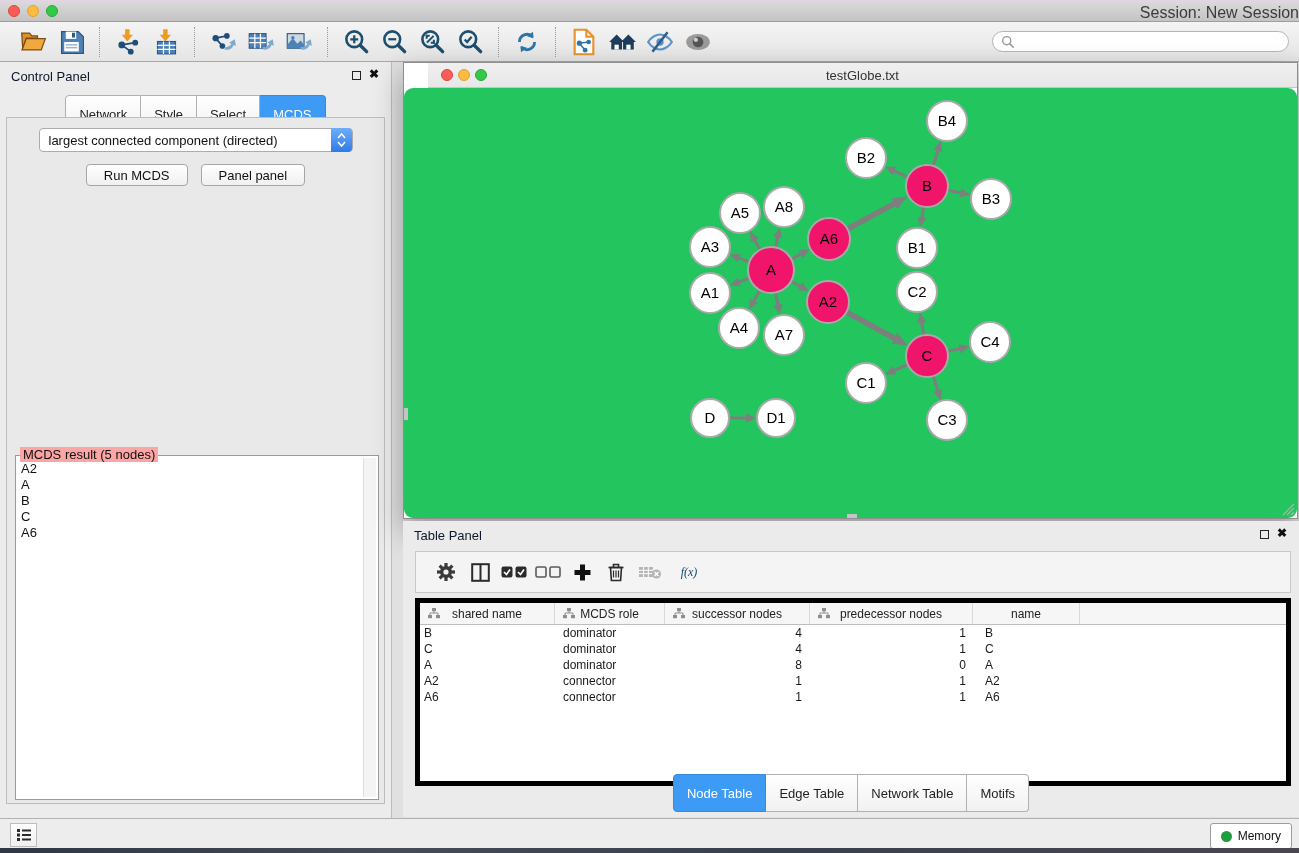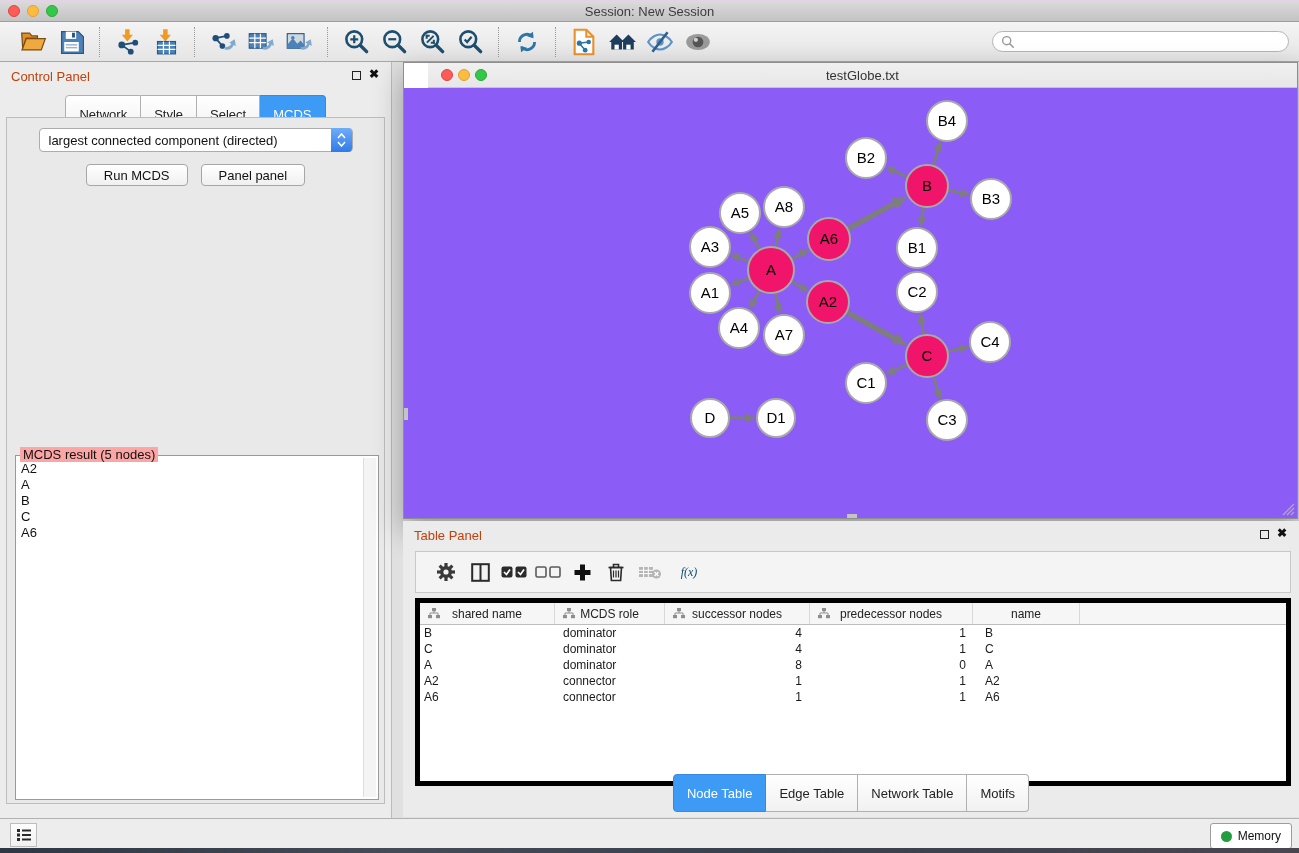--- a/index.html
+++ b/index.html
@@ -7,39 +7,39 @@
   body { position:relative; font-family:"Liberation Sans",sans-serif; background:#E0E0E0; overflow:hidden; -webkit-font-smoothing:antialiased; }
 
   
   .titlebar { position:absolute; left:0; top:0; width:1299px; height:22px;
     background:linear-gradient(#dcdcdc,#c3c3c3); border-bottom:1px solid #9e9e9e; }
   .titlebar .edge { position:absolute; top:0; left:0; right:0; height:2px; background:#e6d2e6; }
   .tl { position:absolute; width:12px; height:12px; border-radius:50%; top:5px; }
   .tl.red    { background:#fc5b57; border:1px solid #d94843; }
   .tl.yellow { background:#fdbc40; border:1px solid #dfa132; }
   .tl.green  { background:#34c84a; border:1px solid #2aa73c; }
-  .titlebar .title { position:absolute; left:0; right:0; top:4px; text-align:center;
-    font-size:13px; color:#3c3c3c; }
+  .titlebar .title { position:absolute; left:0; right:0; top:4px; text-align:right;
+    font-size:16px; color:#3c3c3c; }
 
   
   .toolbar { position:absolute; left:0; top:22px; width:1299px; height:40px;
     background:linear-gradient(#f4f4f4,#e5e5e5); border-bottom:1px solid #a8a8a8;
     display:flex; align-items:center; padding:0 10px 0 14px; }
   .tbtn { width:30px; height:30px; display:flex; align-items:center; justify-content:center; margin:0 4px; }
   .tsep { width:1px; height:30px; border-left:1px dotted #9a9a9a; margin:0 9px; }
   .searchbox { margin-left:auto; width:297px; height:21px; background:#fff;
     border:1px solid #b5b5b5; border-radius:11px; display:flex; align-items:center; padding:0 8px; }
   .searchbox input { border:none; outline:none; flex:1; font-size:12px; margin-left:5px;
     font-family:"Liberation Sans",sans-serif; background:transparent; }
 
   
   .control-panel { position:absolute; left:0; top:62px; width:392px; height:756px;
     background:#ECECEC; border-right:1px solid #bcbcbc; }
   .panel-head { position:absolute; left:0; top:0; right:0; height:26px; }
-  .panel-head .ptitle { position:absolute; left:11px; top:7px; font-size:13px; color:#c2410c; }
+  .panel-head .ptitle { position:absolute; left:11px; top:7px; font-size:13px; color:#0f172a; }
   .winbox { position:absolute; width:9px; height:9px; border:1.5px solid #222; top:9px; }
   .winx { position:absolute; top:5px; font-size:12px; font-weight:bold; color:#111; }
 
   .tabs { display:flex; }
   .tab { height:38px; display:inline-flex; align-items:center; padding:0 13px; font-size:13px;
     color:#222; background:linear-gradient(#ffffff,#f1f1f1); border:1px solid #b0b0b0;
     border-left:none; cursor:default; }
   .tab:first-child { border-left:1px solid #b0b0b0; border-radius:4px 0 0 4px; }
   .tab:last-child { border-radius:0 4px 4px 0; }
   .tab.active { background:#3D9BF5; border-color:#3689de; color:#fff; }
@@ -69,21 +69,21 @@
     background:#f4f4f4; border-left:1px solid #dedede; }
 
   
   .net-window { position:absolute; left:403px; top:62px; width:895px; height:457px;
     background:#fff; border:1px solid #8e8e8e;
     box-shadow:0 12px 28px rgba(0,0,0,.33); }
   .net-titlebar { position:absolute; left:0; top:0; right:0; height:25px;
     background:linear-gradient(#f0f0f0,#e7e7e7); border-bottom:1px solid #c6c6c6;margin-left:24px; }
   .net-titlebar .title { position:absolute; left:0; right:0; top:5px; text-align:center;
     font-size:13px; color:#333; }
-  .net-canvas { position:absolute; left:0; top:25px; right:0; bottom:0; background:#8b5cf6; }
+  .net-canvas { position:absolute; left:0; top:25px; right:0; bottom:0; background:#22c55e;border-radius:9px; }
   .net-canvas svg { display:block; }
 
   
   .table-panel { position:absolute; left:403px; top:521px; width:896px; height:296px;
     background:#EBEBEB; }
   .tp-toolbar { position:absolute; left:12px; right:8px; top:30px; height:42px;
     background:#F4F4F4; border:1px solid #c8c8c8; display:flex; align-items:center;
     padding-left:13px; }
   .tp-ic { width:34px; display:flex; align-items:center; justify-content:center; }
   .fx { font-family:Liberation Serif, serif; font-style:italic; font-size:12px; color:#0c4a6e; }

